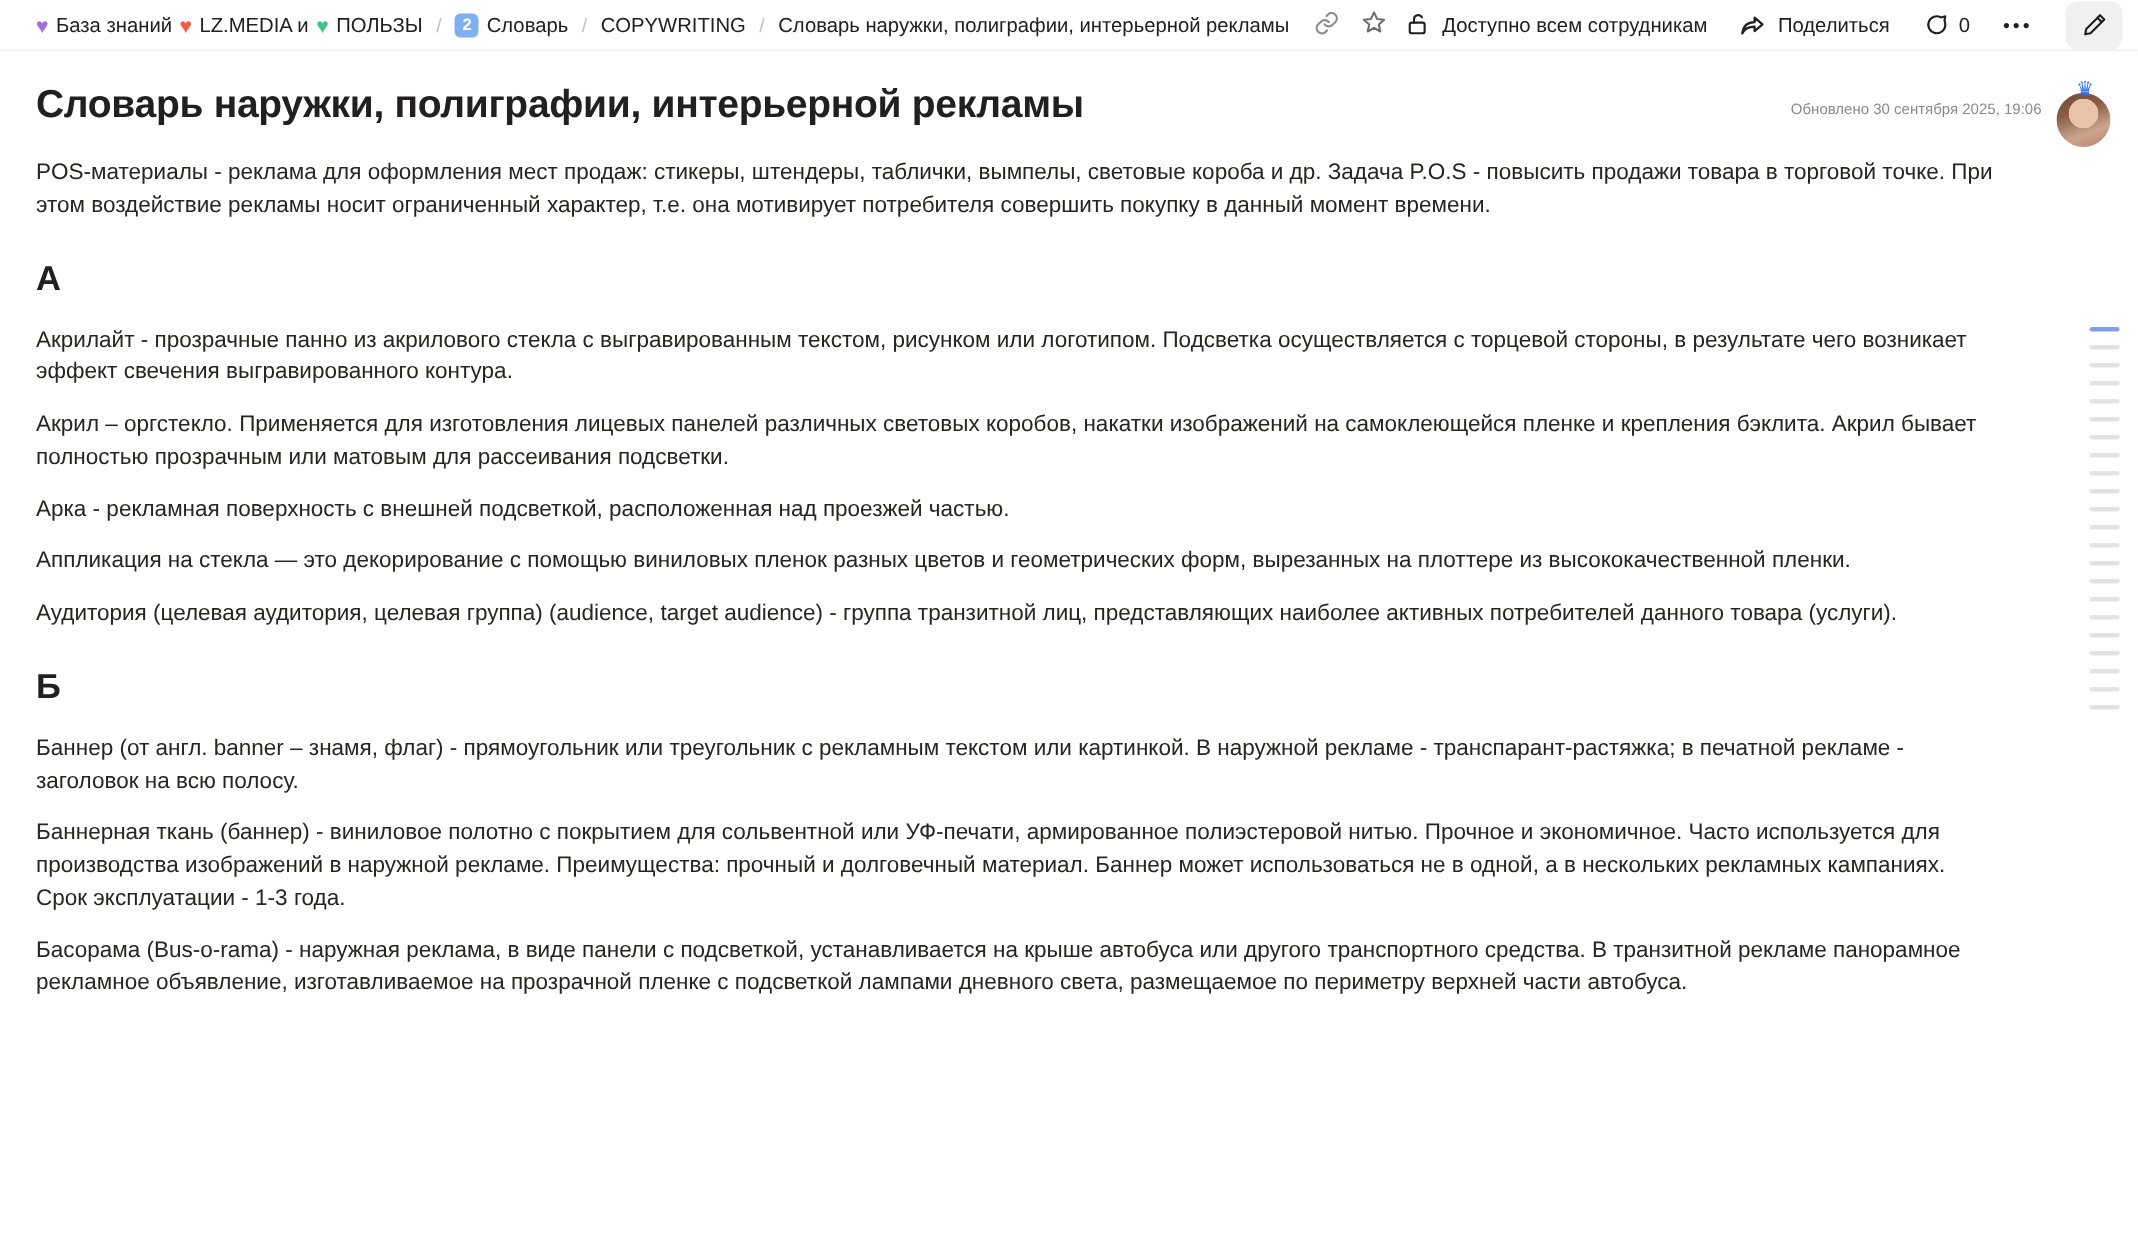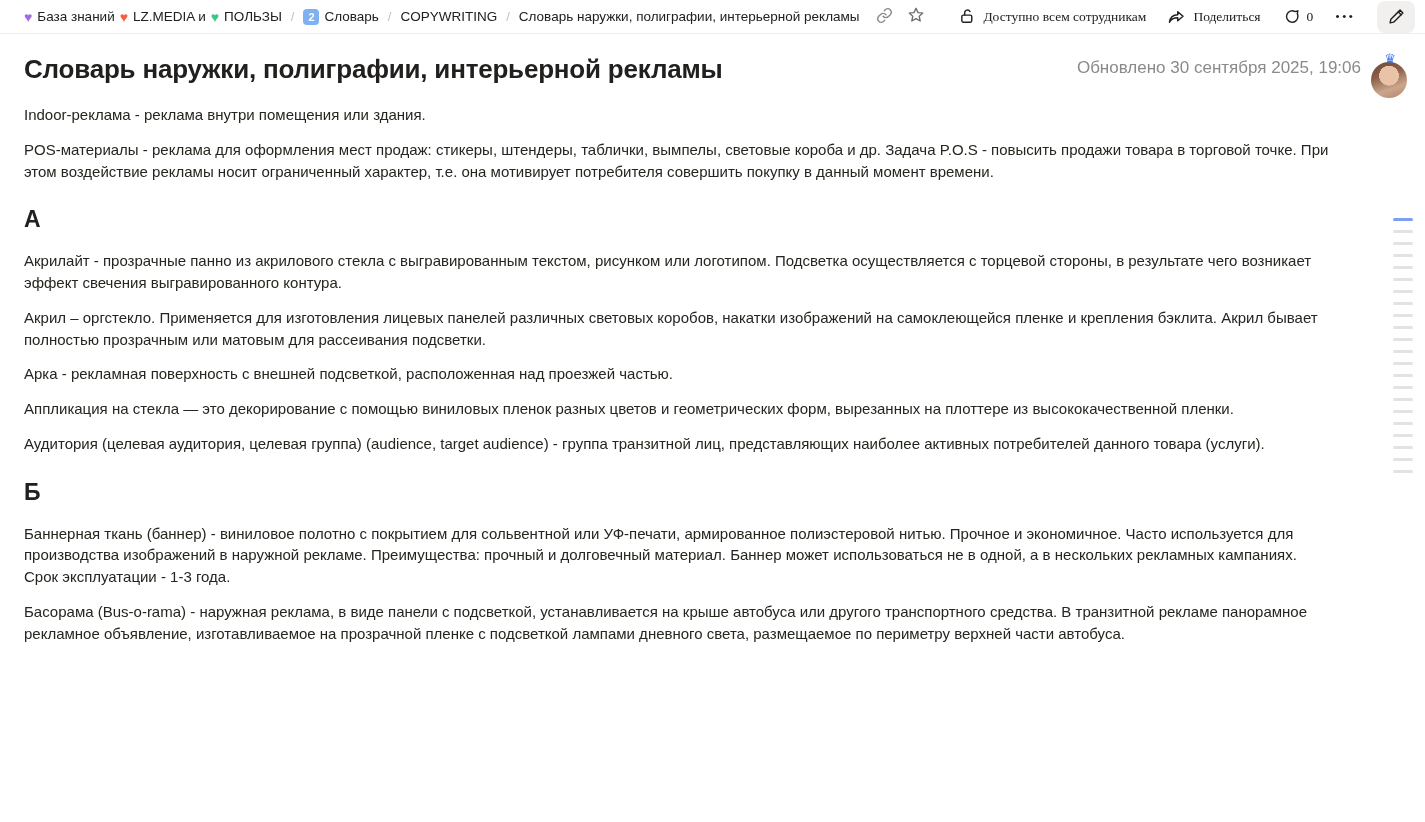--- a/index.html
+++ b/index.html
@@ -22,34 +22,34 @@
   .heart { font-size:14px; line-height:1; }
   .heart.purple { color:#a06ce4; }
   .heart.orange { color:#f45e3e; }
   .heart.green  { color:#3ec487; }
   .badge-2 {
     width:16px; height:16px; border-radius:4px; background:#7fb0f0;
     color:#fff; font-size:11px; font-weight:bold;
     display:inline-flex; align-items:center; justify-content:center;
   }
   .crumb-icons { display:flex; align-items:center; gap:14px; margin-left:12px; color:#8c8a88; }
-  .tb-right { display:flex; align-items:center; gap:22px;font-family:Liberation Serif, serif; }
+  .tb-right { display:flex; align-items:center; gap:22px; }
   .tb-group { display:flex; align-items:center; gap:7px; cursor:pointer; color:#21201f; }
   .tb-group svg { display:block; }
   .more-dots { color:#21201f; letter-spacing:2px; font-size:13px; cursor:pointer; }
   .edit-btn {
     width:38px; height:32px; border-radius:8px; background:#f1f0ef;
     display:flex; align-items:center; justify-content:center; cursor:pointer; border:none;
   }
 
   
   .page-head { display:flex; justify-content:space-between; align-items:flex-start; padding:20px 14px 0 24px; }
   .page-title { font-size:26px; font-weight:700; margin:0; letter-spacing:-0.2px; }
   .head-meta { display:flex; align-items:flex-start; gap:10px; margin-top:4px; }
-  .updated { color:#8c8a88; font-size:17px; }
+  .updated { color:#8c8a88; font-size:10px; margin-top:10px; }
   .avatar-wrap { position:relative; width:38px; height:38px; margin-right:2px; }
   .avatar {
     width:36px; height:36px; border-radius:50%; margin-top:4px;
     background:
       radial-gradient(circle at 50% 38%, #e8c3a8 0 34%, transparent 35%),
       linear-gradient(160deg,#6d4a3a 0%, #8a5d47 35%, #caa68c 70%, #b8836b 100%);
     overflow:hidden;
   }
   .crown { position:absolute; top:-6px; left:50%; transform:translateX(-50%); color:#3b73f5; font-size:13px; line-height:1; }
 
@@ -139,31 +139,31 @@
   <div class="head-meta">
     <span class="updated">Обновлено 30 сентября 2025, 19:06</span>
     <span class="avatar-wrap">
       <span class="crown">♛</span>
       <span class="avatar" style="display:block"></span>
     </span>
   </div>
 </div>
 
 <div class="article">
-  <p>Indoor-реклама - реклама внутри помещения или здания.</p>
   <p>POS-материалы - реклама для оформления мест продаж: стикеры, штендеры, таблички, вымпелы, световые короба и др. Задача P.O.S - повысить продажи товара в торговой точке. При этом воздействие рекламы носит ограниченный характер, т.е. она мотивирует потребителя совершить покупку в данный момент времени.</p>
 
   <h2>А</h2>
   <p>Акрилайт - прозрачные панно из акрилового стекла с выгравированным текстом, рисунком или логотипом. Подсветка осуществляется с торцевой стороны, в результате чего возникает эффект свечения выгравированного контура.</p>
   <p>Акрил – оргстекло. Применяется для изготовления лицевых панелей различных световых коробов, накатки изображений на самоклеющейся пленке и крепления бэклита. Акрил бывает полностью прозрачным или матовым для рассеивания подсветки.</p>
   <p>Арка - рекламная поверхность с внешней подсветкой, расположенная над проезжей частью.</p>
   <p>Аппликация на стекла — это декорирование с помощью виниловых пленок разных цветов и геометрических форм, вырезанных на плоттере из высококачественной пленки.</p>
   <p>Аудитория (целевая аудитория, целевая группа) (audience, target audience) - группа транзитной лиц, представляющих наиболее активных потребителей данного товара (услуги).</p>
 
   <h2>Б</h2>
+  <p>Баннер (от англ. banner – знамя, флаг) - прямоугольник или треугольник с рекламным текстом или картинкой. В наружной рекламе - транспарант-растяжка; в печатной рекламе - заголовок на всю полосу.</p>
   <p>Баннерная ткань (баннер) - виниловое полотно с покрытием для сольвентной или УФ-печати, армированное полиэстеровой нитью. Прочное и экономичное. Часто используется для производства изображений в наружной рекламе. Преимущества: прочный и долговечный материал. Баннер может использоваться не в одной, а в нескольких рекламных кампаниях. Срок эксплуатации - 1-3 года.</p>
   <p>Басорама (Bus-o-rama) - наружная реклама, в виде панели с подсветкой, устанавливается на крыше автобуса или другого транспортного средства. В транзитной рекламе панорамное рекламное объявление, изготавливаемое на прозрачной пленке с подсветкой лампами дневного света, размещаемое по периметру верхней части автобуса.</p>
 </div>
 
 <div class="minimap">
     <div class="mm-line active"></div>
     <div class="mm-line"></div>
     <div class="mm-line"></div>
     <div class="mm-line"></div>
     <div class="mm-line"></div>

